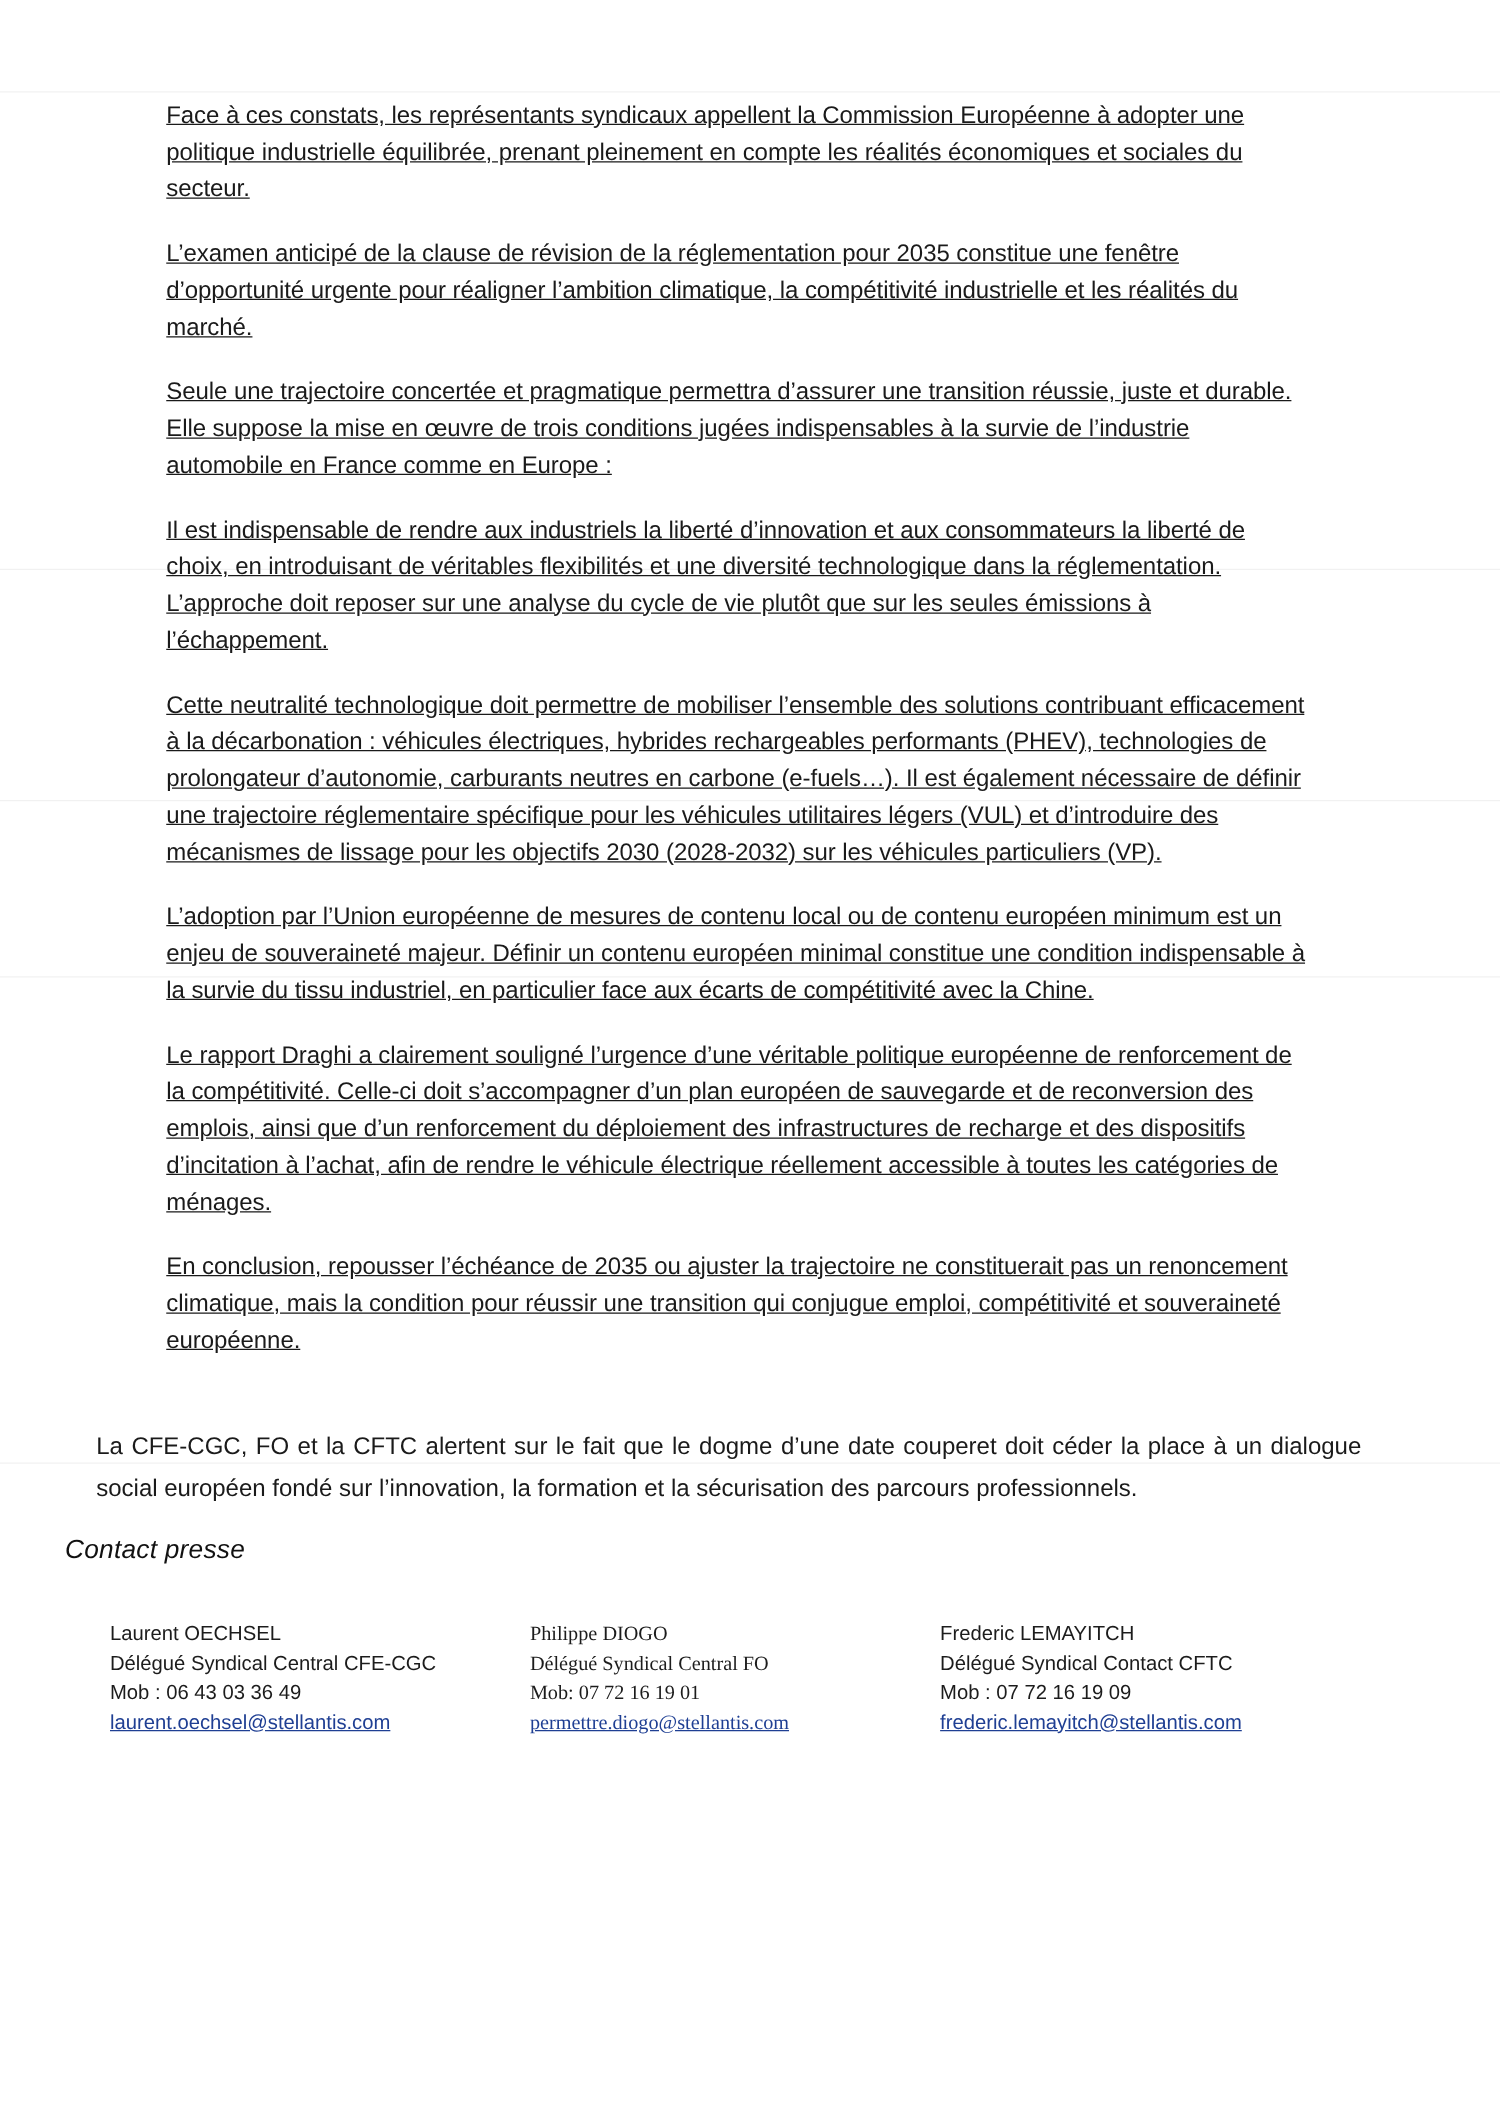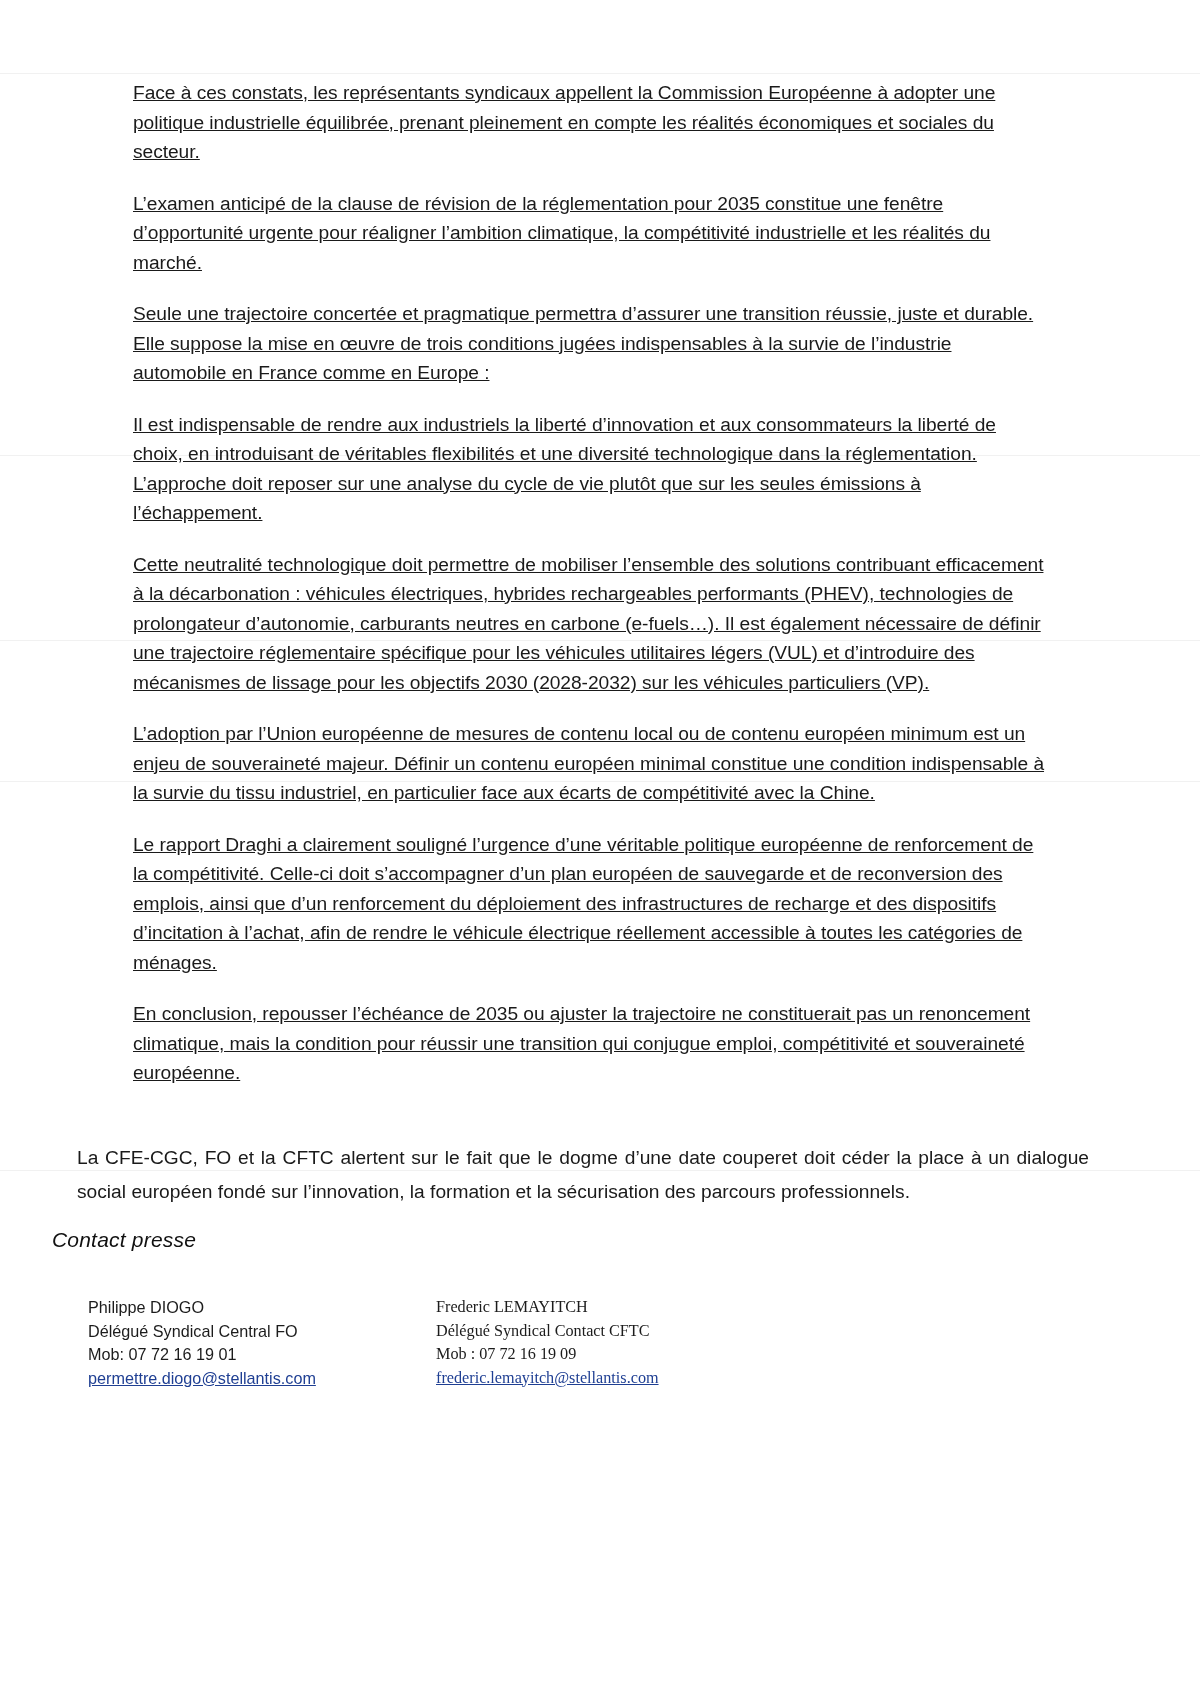--- a/index.html
+++ b/index.html
@@ -129,20 +129,26 @@
     <p class="para">Le rapport Draghi a clairement souligné l’urgence d’une véritable politique européenne de renforcement de la compétitivité. Celle-ci doit s’accompagner d’un plan européen de sauvegarde et de reconversion des emplois, ainsi que d’un renforcement du déploiement des infrastructures de recharge et des dispositifs d’incitation à l’achat, afin de rendre le véhicule électrique réellement accessible à toutes les catégories de ménages.</p>
     <p class="para tight">En conclusion, repousser l’échéance de 2035 ou ajuster la trajectoire ne constituerait pas un renoncement climatique, mais la condition pour réussir une transition qui conjugue emploi, compétitivité et souveraineté européenne.</p>
   </div>
 
   <div class="closing">La CFE-CGC, FO et la CFTC alertent sur le fait que le dogme d’une date couperet doit céder la place à un dialogue social européen fondé sur l’innovation, la formation et la sécurisation des parcours professionnels.</div>
 
   <div class="contact-heading">Contact presse</div>
 
   <div class="contacts">
 
+    <div class="contact-col">
+      <span class="cname">Laurent OECHSEL</span>
+      <span class="crole">Délégué Syndical Central CFE-CGC</span>
+      <span class="cmob">Mob : 06 43 03 36 49</span>
+      <span class="cmail">laurent.oechsel@stellantis.com</span>
+    </div>
 
     <div class="contact-col">
       <span class="cname">Philippe DIOGO</span>
       <span class="crole">Délégué Syndical Central FO</span>
       <span class="cmob">Mob: 07 72 16 19 01</span>
       <span class="cmail">permettre.diogo@stellantis.com</span>
     </div>
 
     <div class="contact-col">
       <span class="cname">Frederic LEMAYITCH</span>

